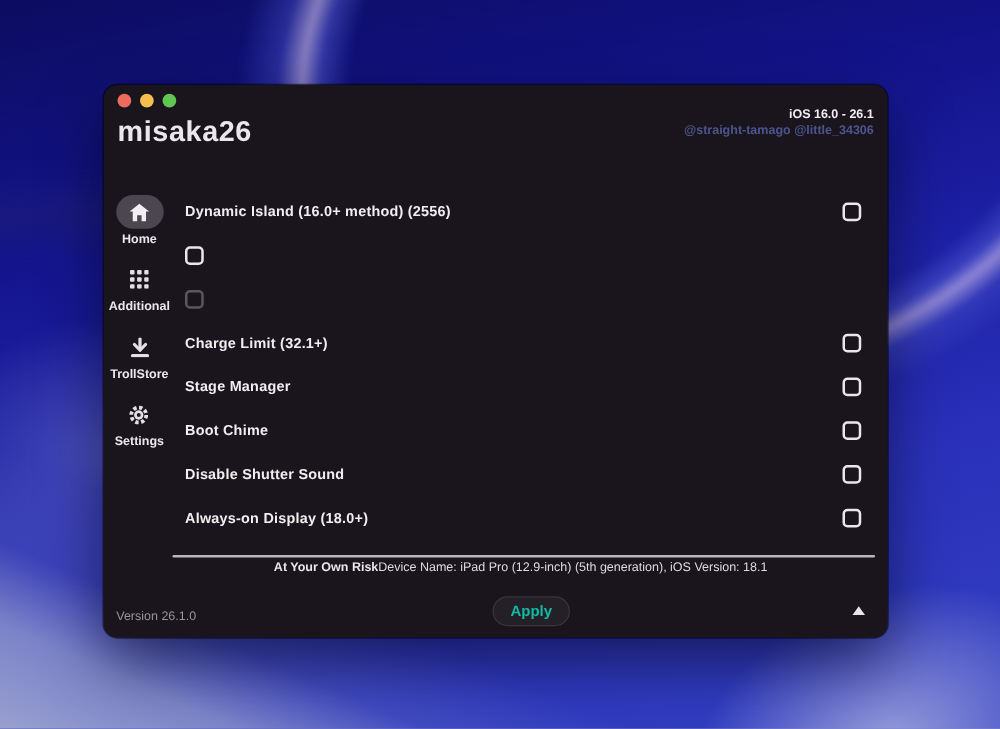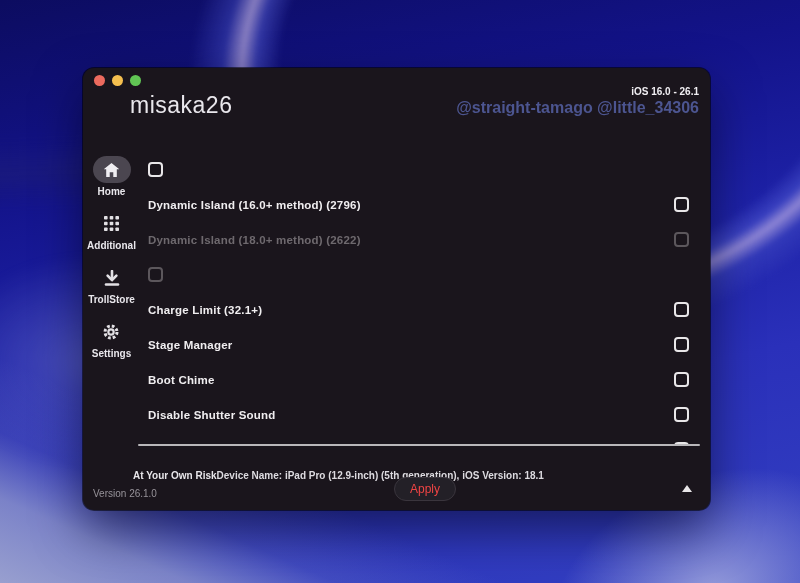--- a/index.html
+++ b/index.html
@@ -24,48 +24,48 @@
 
   
   .window { position:absolute; left:83px; top:68px; width:627px; height:442px;
     background:#1a151c; border-radius:11px; box-shadow:0 20px 48px rgba(0,0,10,.5), 0 0 0 1px rgba(0,0,0,.55);
     overflow:hidden; color:#eceaee; }
 
   .traffic { position:absolute; left:11px; top:7px; display:flex; gap:7px; }
   .light { width:11px; height:11px; border-radius:50%; }
   .light.red { background:#ec6a5e; } .light.yellow { background:#f5bf4f; } .light.green { background:#61c554; }
 
-  .app-title { position:absolute; left:11px; top:24px; font-size:23px; font-weight:normal; letter-spacing:.5px; color:#e9e7ec;margin-left:36px; }
+  .app-title { position:absolute; left:11px; top:24px; font-size:23px; font-weight:bold; letter-spacing:.5px; color:#e9e7ec; }
   .header-right { position:absolute; right:11px; top:18px; text-align:right; }
   .ios-range { font-size:10px; font-weight:bold; color:#f0eef2; }
-  .credits { font-size:16px; font-weight:bold; color:#4c5590; margin-top:2px; }
+  .credits { font-size:10px; font-weight:bold; color:#4c5590; margin-top:2px; }
 
   
   .sidebar { position:absolute; left:0; top:88px; width:57px; display:flex; flex-direction:column; gap:13px; align-items:center; }
   .side-item { display:flex; flex-direction:column; align-items:center; cursor:default; }
   .icon-wrap { width:38px; height:27px; border-radius:14px; display:flex; align-items:center; justify-content:center; }
   .icon-wrap.selected { background:#4b4650; }
   .side-label { margin-top:3px; font-size:10px; font-weight:bold; color:#e9e7ec; }
 
   
   .list { position:absolute; left:57px; right:0; top:84px; height:292px; overflow:hidden; }
   .row { height:35px; display:flex; align-items:center; justify-content:space-between; padding:0 21px 0 8px; }
   .row-label { font-size:11.5px; font-weight:bold; color:#f0eef0; letter-spacing:.2px; }
   .checkbox { width:15px; height:15px; border:2px solid #e9e7e9; border-radius:4px; background:transparent; flex:0 0 auto; }
   .row.dim .row-label { color:#6e696e; }
   .row.dim .checkbox { border-color:#5c575c; }
 
   
   .divider { position:absolute; left:55px; right:10px; top:376px; height:2px; background:#b9b7ba; border-radius:1px; }
-  .foot-row { position:absolute; left:50px; right:10px; top:402px; display:flex; justify-content:flex-start; }
+  .foot-row { position:absolute; left:50px; right:10px; top:381px; display:flex; justify-content:center; }
   .risk-note { font-size:10px; font-weight:bold; color:#e8e6ea; }
-  .device-info { font-size:10px; font-weight:bold; color:#dddbe0; }
+  .device-info { font-size:10px; font-weight:normal; color:#dddbe0; }
   .apply-btn { position:absolute; left:311px; top:409px; width:62px; height:24px;
     background:#232027; border:1.5px solid #3a353d; border-radius:12px;
-    color:#ef4444; font-family:"Liberation Sans", sans-serif; font-size:12px; font-weight:normal; cursor:pointer; }
+    color:#14b8a6; font-family:"Liberation Sans", sans-serif; font-size:12px; font-weight:bold; cursor:pointer; }
   .version { position:absolute; left:10px; top:420px; font-size:10px; color:#97939a; }
   .caret { position:absolute; right:18px; top:417px; width:0; height:0;
     border-left:5px solid transparent; border-right:5px solid transparent; border-bottom:7px solid #e8e6e8; cursor:pointer; }
 
   .icon-svg { display:block; }
 </style>
 </head>
 <body>
 
 <div class="wallpaper">
@@ -135,28 +135,24 @@
           <circle cx="12" cy="12" r="5" fill="#e2e0e4"></circle>
           <circle cx="12" cy="12" r="2.1" fill="#1a151c"></circle>
         </svg>
       </div>
       <span class="side-label">Settings</span>
     </div>
   </nav>
 
   <div class="list">
     <div class="row">
+      <span class="row-label">Dynamic Island (16.0+ method) (2556)</span>
       <span class="checkbox"></span>
     </div>
     <div class="row">
-      <span class="row-label">Dynamic Island (16.0+ method) (2796)</span>
-      <span class="checkbox"></span>
-    </div>
-    <div class="row dim">
-      <span class="row-label">Dynamic Island (18.0+ method) (2622)</span>
       <span class="checkbox"></span>
     </div>
     <div class="row dim">
       <span class="checkbox"></span>
     </div>
     <div class="row">
       <span class="row-label">Charge Limit (32.1+)</span>
       <span class="checkbox"></span>
     </div>
     <div class="row">

